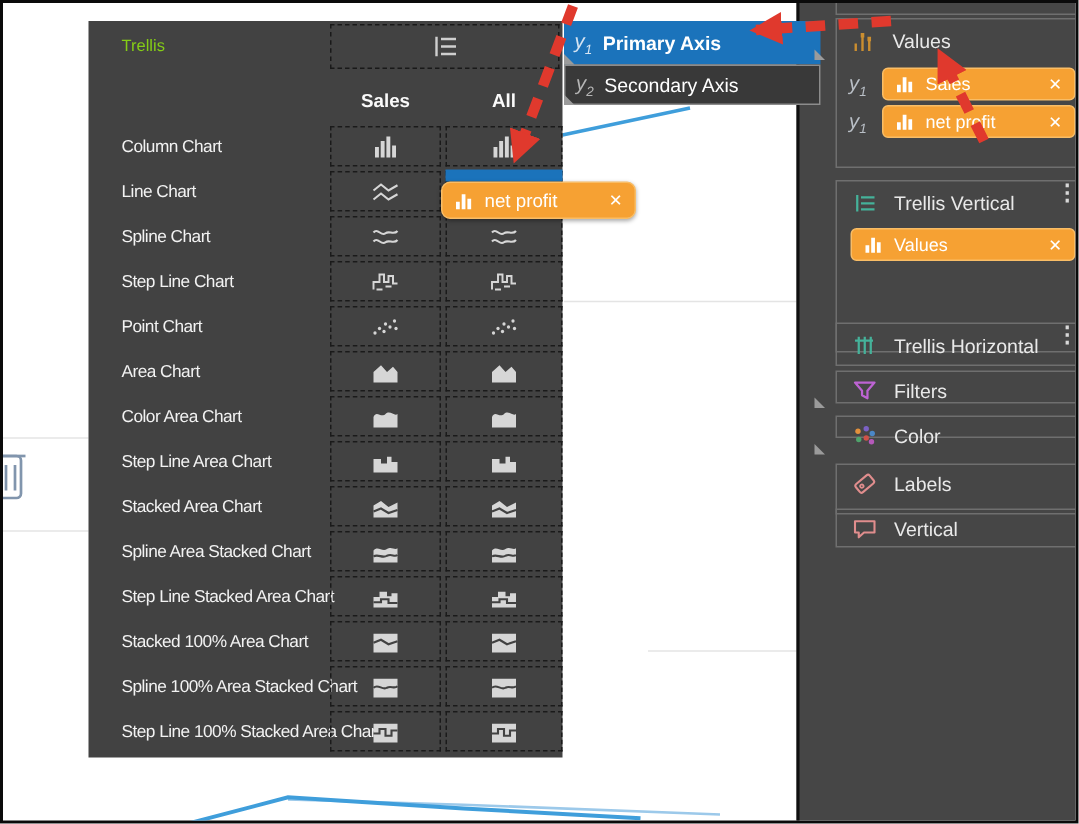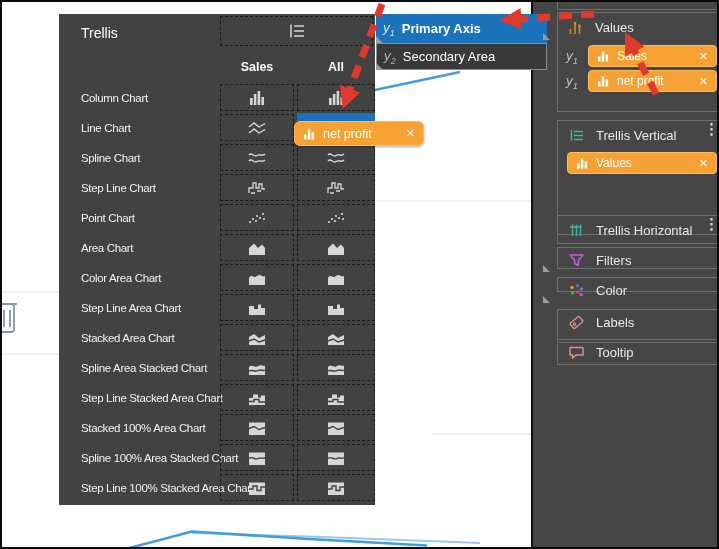--- a/index.html
+++ b/index.html
@@ -6,21 +6,21 @@
   .stage{position:relative;width:719px;height:549px;background:#fff;overflow:hidden;
          box-sizing:border-box;border:2px solid #0a0a0a;
          font-family:"Liberation Sans",sans-serif;-webkit-font-smoothing:antialiased;}
   svg{display:block}
   .layer{position:absolute;inset:0;pointer-events:none;}
   #bg-layer{z-index:0}
   #arrow-layer{z-index:8}
 
   
   .lpanel{position:absolute;left:57px;top:12px;width:316px;height:491px;background:#424242;z-index:2;}
-  .trellis-label{position:absolute;left:22px;top:11px;color:#ffffff;font-size:14px;}
+  .trellis-label{position:absolute;left:22px;top:11px;color:#84cc16;font-size:11px;}
   .trellis-btn{position:absolute;left:161px;top:2px;width:151px;height:28px;border:1px dashed #191919;
                display:flex;align-items:center;justify-content:center;cursor:pointer;}
   .col-head{position:absolute;top:46px;color:#fafafa;font-size:12.5px;font-weight:bold;text-align:center;}
   .col-head.h1{left:161px;width:74px}
   .col-head.h2{left:238px;width:78px}
   .chart-row{position:absolute;left:0;width:316px;height:27px;}
   .row-label{position:absolute;left:22px;top:50%;transform:translateY(-50%);
              color:#f2f2f2;font-size:11.5px;letter-spacing:-0.35px;white-space:nowrap;}
   .cell{position:absolute;top:0;height:27px;border:1px dashed #1a1a1a;box-sizing:border-box;
         display:flex;align-items:center;justify-content:center;cursor:pointer;}
@@ -393,21 +393,21 @@
       </div>
   </div>
 
   <div class="axis-menu">
     <div class="mi sel">
       <span class="pfx"><span>y</span><sub>1</sub></span>
       <span>Primary Axis</span>
     </div>
     <div class="mi plain">
       <span class="pfx"><span>y</span><sub>2</sub></span>
-      <span>Secondary Area</span>
+      <span>Secondary Axis</span>
     </div>
   </div>
 
   <div class="rpanel">
     <div class="rbox" style="top:-22px;height:30px;"></div>
 
     <div class="rbox" style="top:10px;height:100px;">
       <div class="rhead">
         <span id="values-head-icon">
             <svg width="16" height="15" viewBox="0 0 16 15">
@@ -540,21 +540,21 @@
             <span>Labels</span>
           </div>
         </div>
         <div class="rbox" style="top:337px;height:26px">
           <div class="rhead" style="height:24px">
             <span>
               <svg width="17" height="15" viewBox="0 0 17 15">
                 <path d="M2,2.5 H15 V10 H8 L4.5,13.2 V10 H2 Z" fill="none" stroke="#e08d8d" stroke-width="1.4" stroke-linejoin="round"></path>
               </svg>
             </span>
-            <span>Tooltip</span>
+            <span>Vertical</span>
           </div>
         </div>
       </div>
   </div>
 
   <div class="drop-ind"></div>
   <div class="chip drag-chip">
     <span class="chip-ico">
         <svg width="13" height="12" viewBox="0 0 13 12">
           <g fill="#fff">

